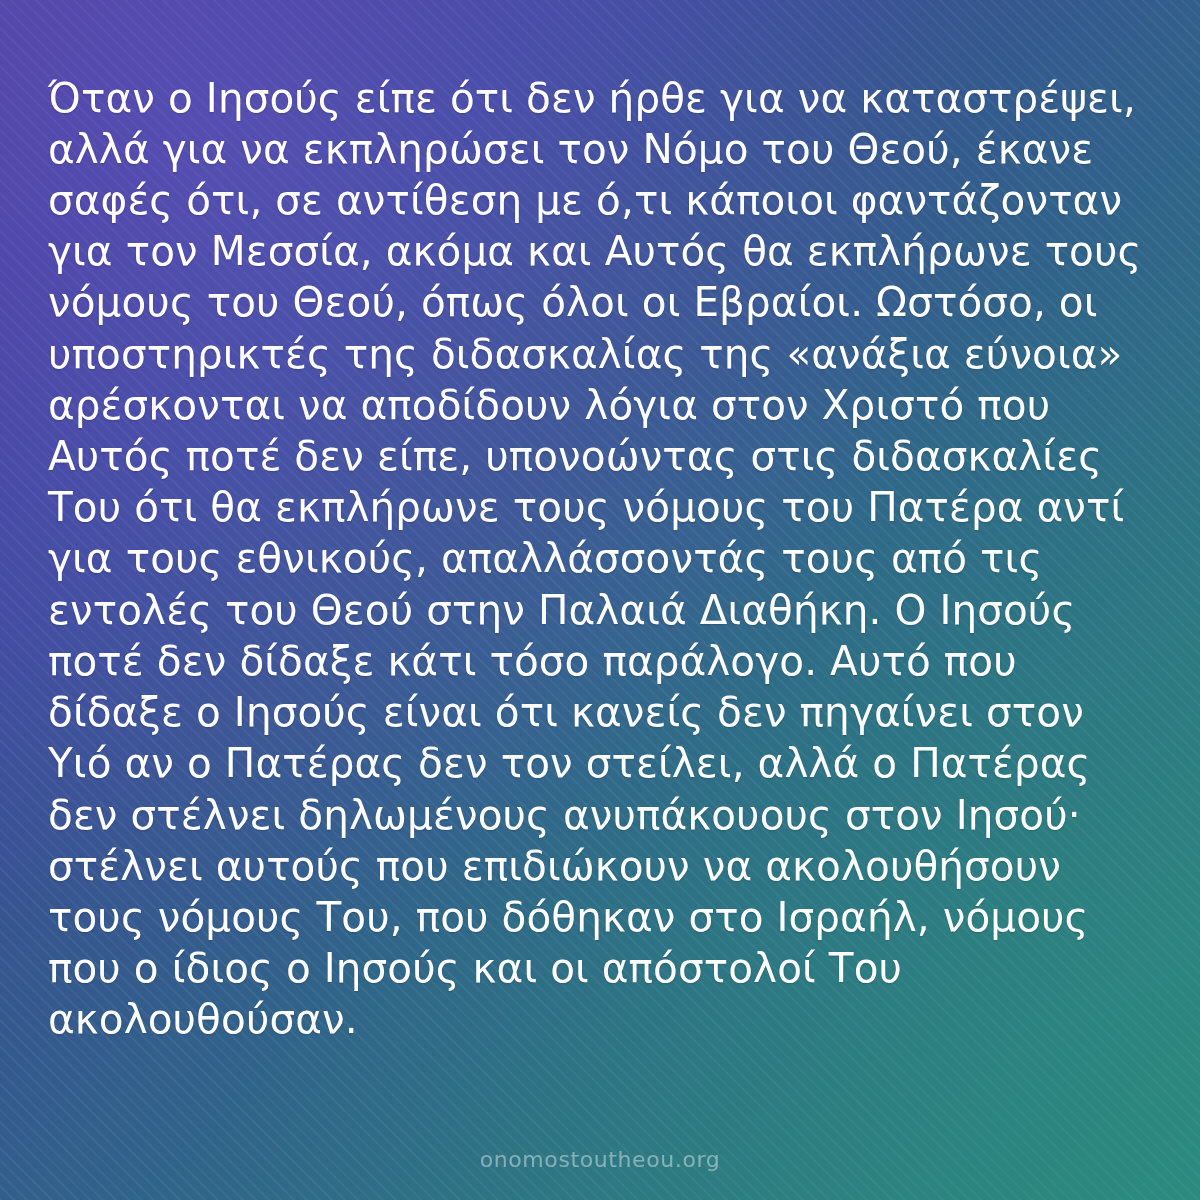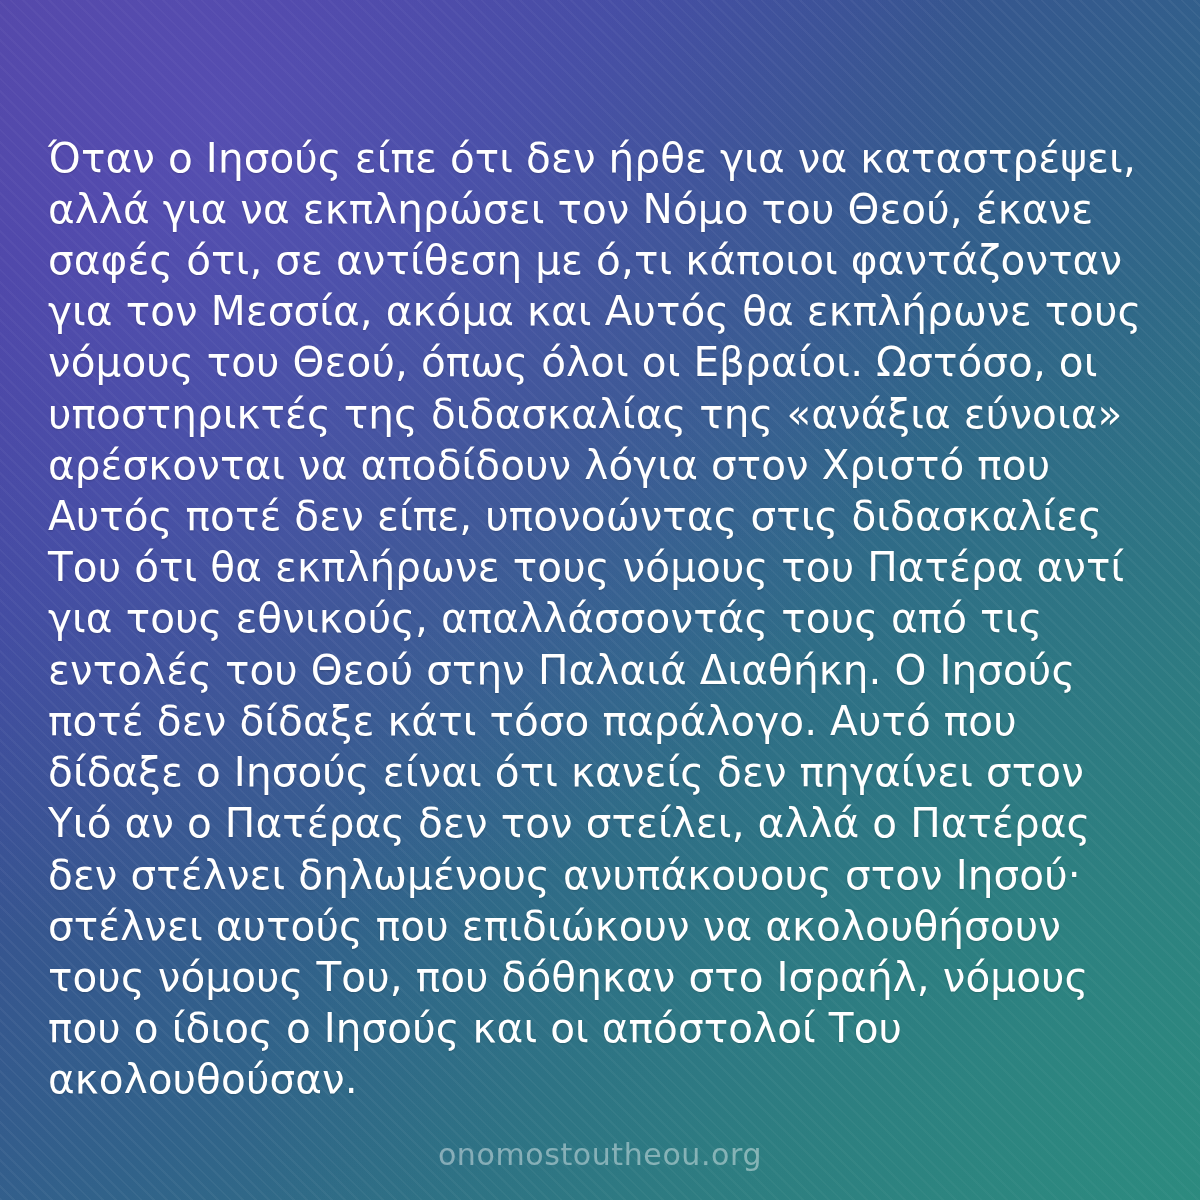--- a/index.html
+++ b/index.html
@@ -51,22 +51,21 @@
     inset: 0;
     background:
       radial-gradient(ellipse at 18% 10%, rgba(110,95,200,0.45) 0%, rgba(110,95,200,0) 55%),
       radial-gradient(ellipse at 92% 96%, rgba(40,140,130,0.40) 0%, rgba(40,140,130,0) 55%);
     pointer-events: none;
   }
 
   #content {
     position: relative;
     z-index: 2;
-    padding: 52px 48px 0 48px;
-    margin-top: 40px;
+    padding: 32px 48px 0 48px;
   }
 
   #quote-text {
     color: #ffffff;
     font-family: "DejaVu Sans", sans-serif;
     font-size: 40.5px;
     line-height: 1.265;
     letter-spacing: 0.1px;
     text-align: left;
     white-space: pre-wrap;
@@ -79,21 +78,21 @@
     right: 0;
     bottom: 28px;
     z-index: 3;
     text-align: center;
   }
 
   #watermark {
     display: inline-block;
     color: rgba(255,255,255,0.42);
     font-family: "DejaVu Sans", sans-serif;
-    font-size: 30px;
+    font-size: 22px;
     letter-spacing: 0.6px;
   }
 </style>
 </head>
 <body>
 
 <div id="card">
 
   <div id="texture"></div>
   <div id="glow"></div>

